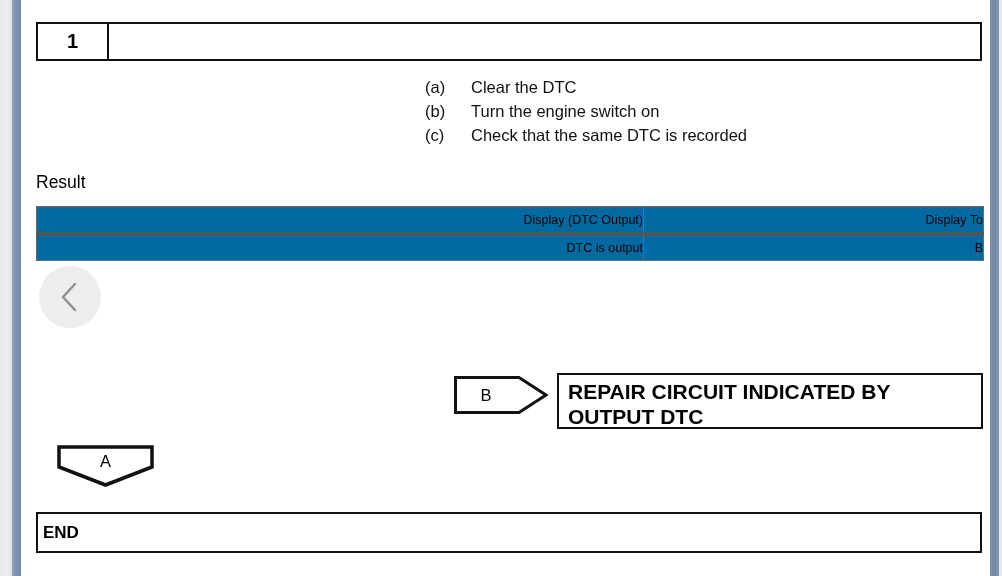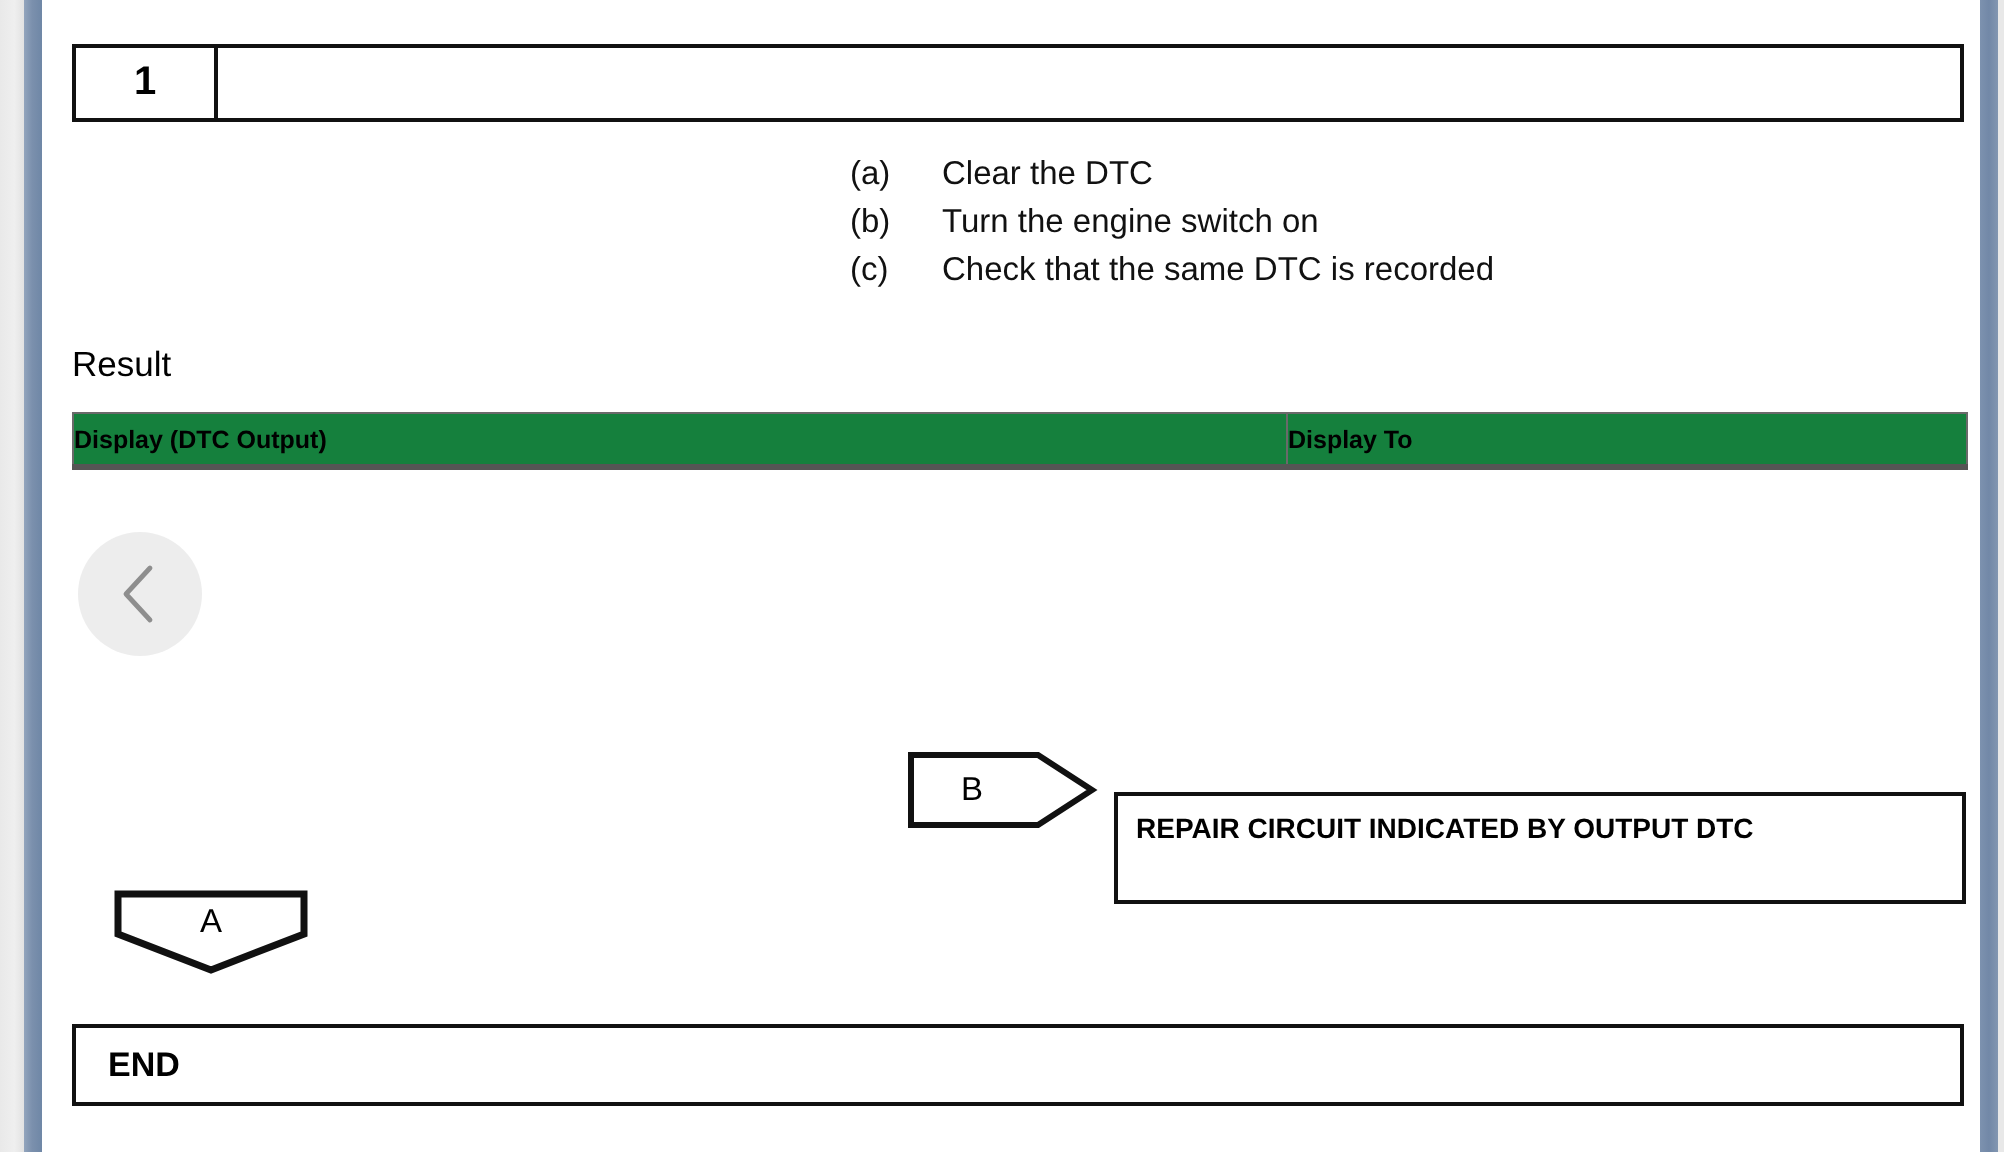--- a/index.html
+++ b/index.html
@@ -114,27 +114,27 @@
   #result-table {
     position: absolute;
     left: 15px; top: 206px;
     width: 947px;
     border-collapse: collapse;
     table-layout: fixed;
   }
   #result-table th,
   #result-table td {
     border: 1px solid #6a6a6a;
-    text-align: left;
+    text-align: right;
     font-size: 12.5px;
-    font-weight: bold;
+    font-weight: normal;
     color: #000;
     height: 25px;
     padding: 0;
-    background: #15803d;
+    background: #0369a1;
   }
   #result-table thead th { border-bottom: 3px solid #555; }
   #result-table col.col-display { width: 607px; }
   #result-table col.col-proceed { width: 340px; }
 
   
   #hint-block {
     position: absolute;
     left: 448px; top: 293px;
     width: 520px;
@@ -162,26 +162,25 @@
     color: #000;
   }
 
   #repair-box {
     position: absolute;
     left: 536px; top: 373px;
     width: 426px; height: 56px;
     border: 2.5px solid #111111;
     box-sizing: border-box;
     padding: 4px 0 0 9px;
-    font-size: 14px;
+    font-size: 21px;
     font-weight: bold;
     line-height: 25px;
     color: #000;
     background: #fff;
-    margin-top: 23px;
   }
 
   
   #connector-a {
     position: absolute;
     left: 36px; top: 445px;
     width: 97px; height: 42px;
   }
   #connector-a svg { display: block; }
   #connector-a-label {
@@ -197,21 +196,21 @@
 
   
   #end-box {
     position: absolute;
     left: 15px; top: 512px;
     width: 946px; height: 41px;
     border: 2.5px solid #111111;
     box-sizing: border-box;
     display: flex;
     align-items: center;
-    padding-left: 16px;
+    padding-left: 5px;
     font-size: 17px;
     font-weight: bold;
     color: #000;
     background: #fff;
   }
 
   
   #prev-page-button {
     position: absolute;
     left: 39px; top: 266px;
@@ -261,20 +260,24 @@
       <col class="col-display">
       <col class="col-proceed">
     </colgroup>
     <thead>
       <tr>
         <th>Display (DTC Output)</th>
         <th>Display To</th>
       </tr>
     </thead>
     <tbody>
+      <tr>
+        <td>DTC is output</td>
+        <td>B</td>
+      </tr>
     </tbody>
   </table>
 
 
   <div id="connector-b">
     <svg width="96" height="40" viewBox="0 0 96 40">
       <polygon points="2.5,2.5 66,2.5 93,20 66,37.5 2.5,37.5" fill="#ffffff" stroke="#111111" stroke-width="3" stroke-linejoin="miter"></polygon>
     </svg>
     <div id="connector-b-label">B</div>
   </div>

